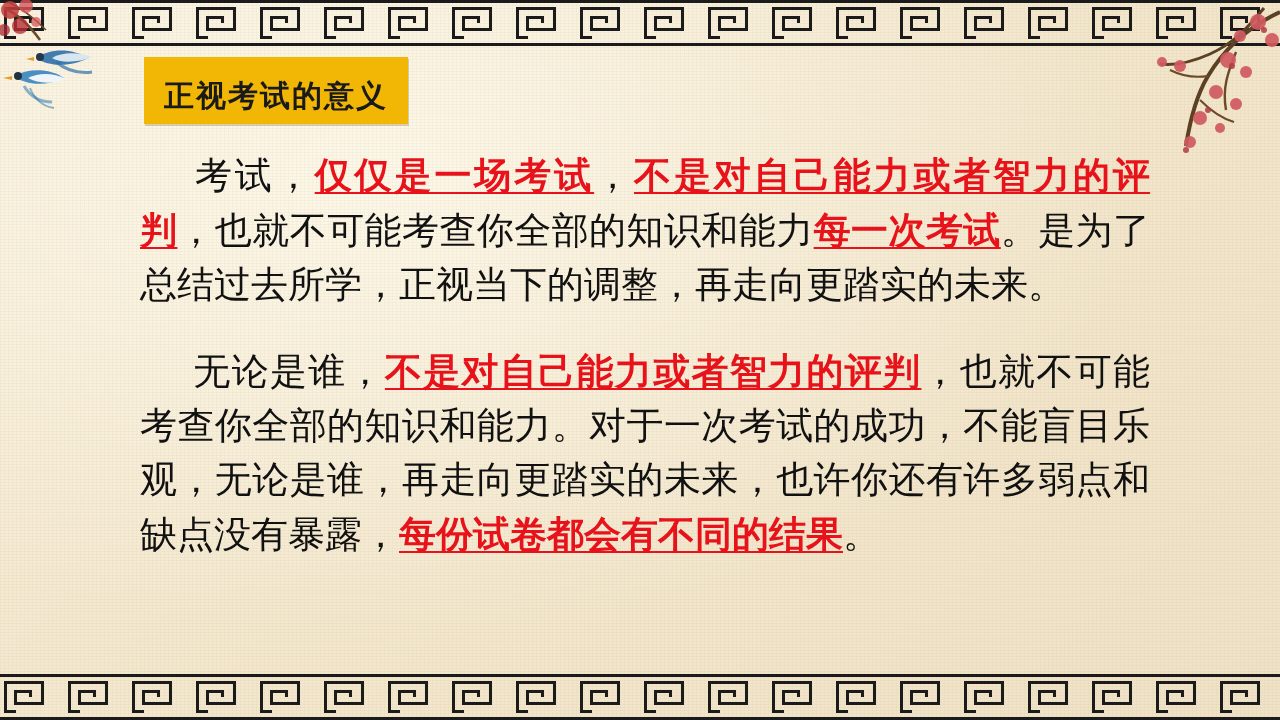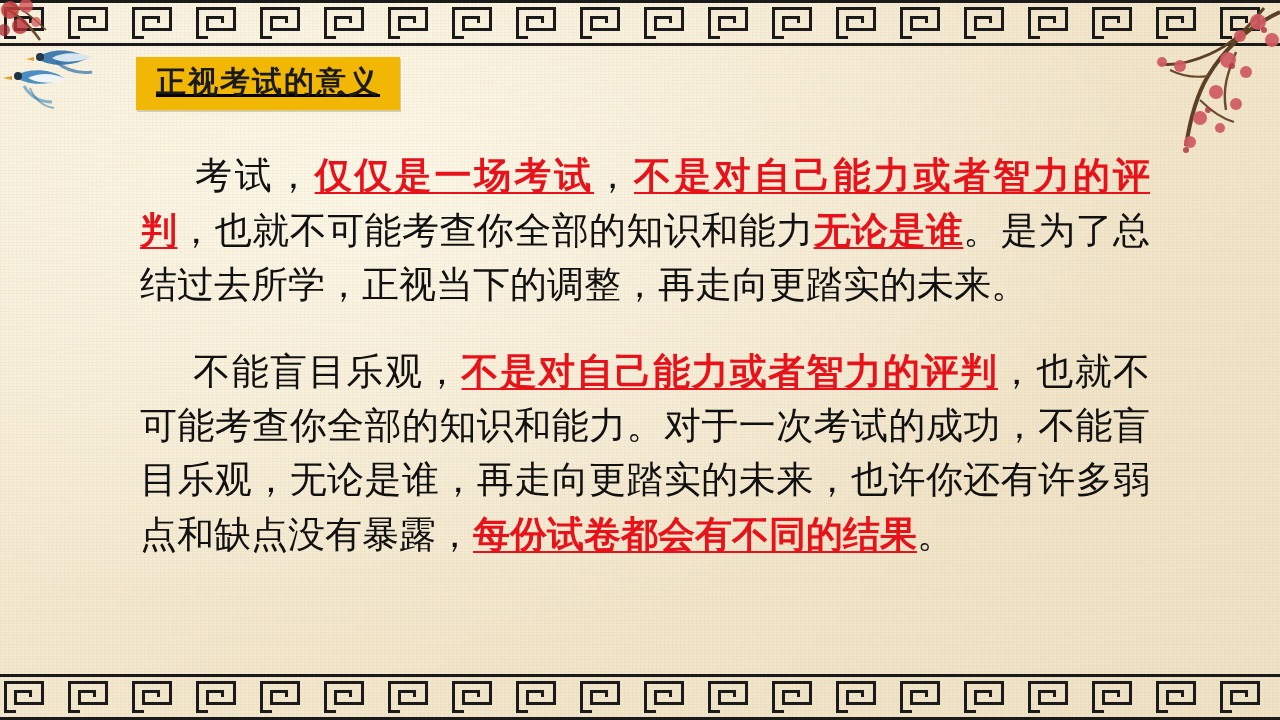--- a/index.html
+++ b/index.html
@@ -100,26 +100,25 @@
     right: 0;
     top: 0;
     width: 230px;
     height: 230px;
     pointer-events: none;
   }
 
   
   .title-tag {
     position: absolute;
-    left: 136px;
+    left: 144px;
     top: 57px;
     background: #f2b705;
-    padding: 6px 20px 9px 20px;
+    padding: 20px 20px 9px 20px;
     box-shadow: 1px 2px 0 rgba(120,90,10,0.25);
-    text-decoration: underline;
   }
   .title-tag .title-text {
     font-family: "DejaVu Sans", "Liberation Sans", sans-serif;
     font-weight: bold;
     font-size: 30px;
     line-height: 38px;
     color: #1a1a1a;
     letter-spacing: 2px;
     white-space: nowrap;
   }
@@ -626,17 +625,17 @@
         <circle cx="136" cy="150" r="3"></circle>
       </g>
     </g>
   </svg>
 
   <div class="title-tag">
     <div class="title-text">正视考试的意义</div>
   </div>
 
   <div class="body-area">
-    <p class="para"><span class="indent"></span><span>考试，</span><span class="hl">仅仅是一场考试</span><span>，</span><span class="hl">不是对自己能力或者智力的评判</span><span>，也就不可能考查你全部的知识和能力</span><span class="hl">无论是谁</span><span>。是为了总结过去所学，正视当下的调整，再走向更踏实的未来。</span></p>
-    <p class="para"><span class="indent"></span><span>不能盲目乐观，</span><span class="hl">不是对自己能力或者智力的评判</span><span>，也就不可能考查你全部的知识和能力。对于一次考试的成功，不能盲目乐观，无论是谁，再走向更踏实的未来，也许你还有许多弱点和缺点没有暴露，</span><span class="hl">每份试卷都会有不同的结果</span><span>。</span></p>
+    <p class="para"><span class="indent"></span><span>考试，</span><span class="hl">仅仅是一场考试</span><span>，</span><span class="hl">不是对自己能力或者智力的评判</span><span>，也就不可能考查你全部的知识和能力</span><span class="hl">每一次考试</span><span>。是为了总结过去所学，正视当下的调整，再走向更踏实的未来。</span></p>
+    <p class="para"><span class="indent"></span><span>无论是谁，</span><span class="hl">不是对自己能力或者智力的评判</span><span>，也就不可能考查你全部的知识和能力。对于一次考试的成功，不能盲目乐观，无论是谁，再走向更踏实的未来，也许你还有许多弱点和缺点没有暴露，</span><span class="hl">每份试卷都会有不同的结果</span><span>。</span></p>
   </div>
 
 </div>
 
 </body></html>

